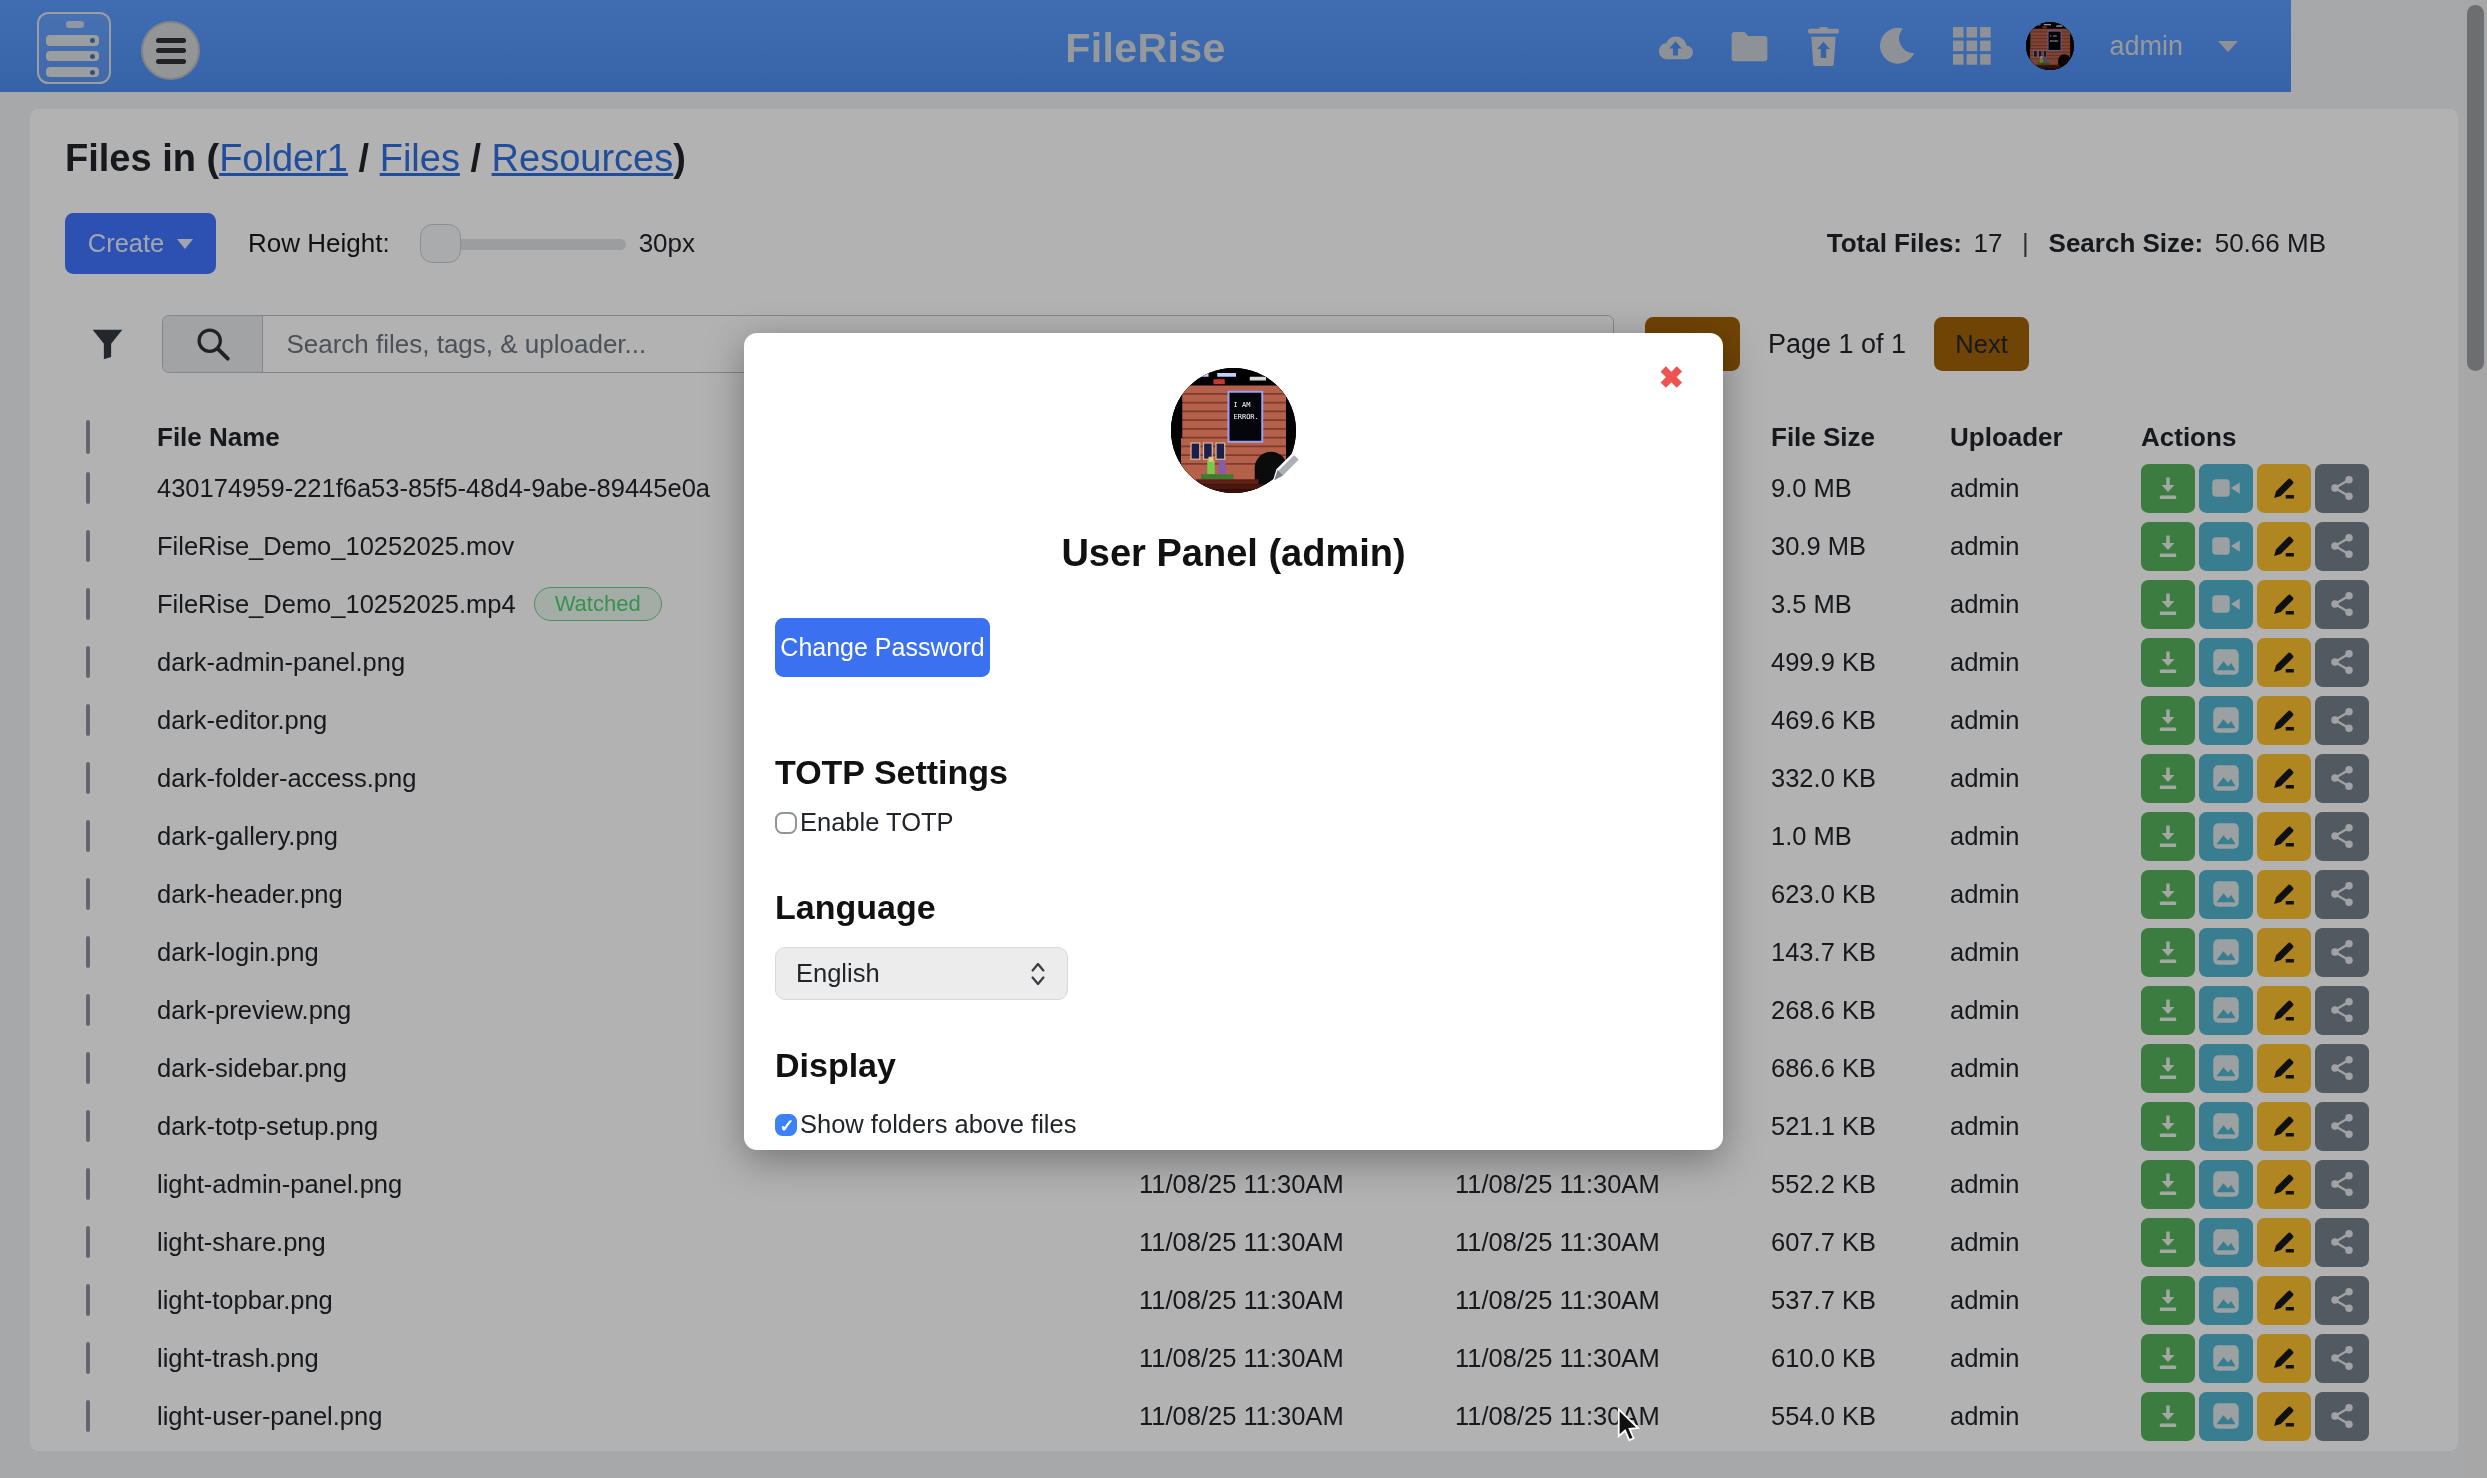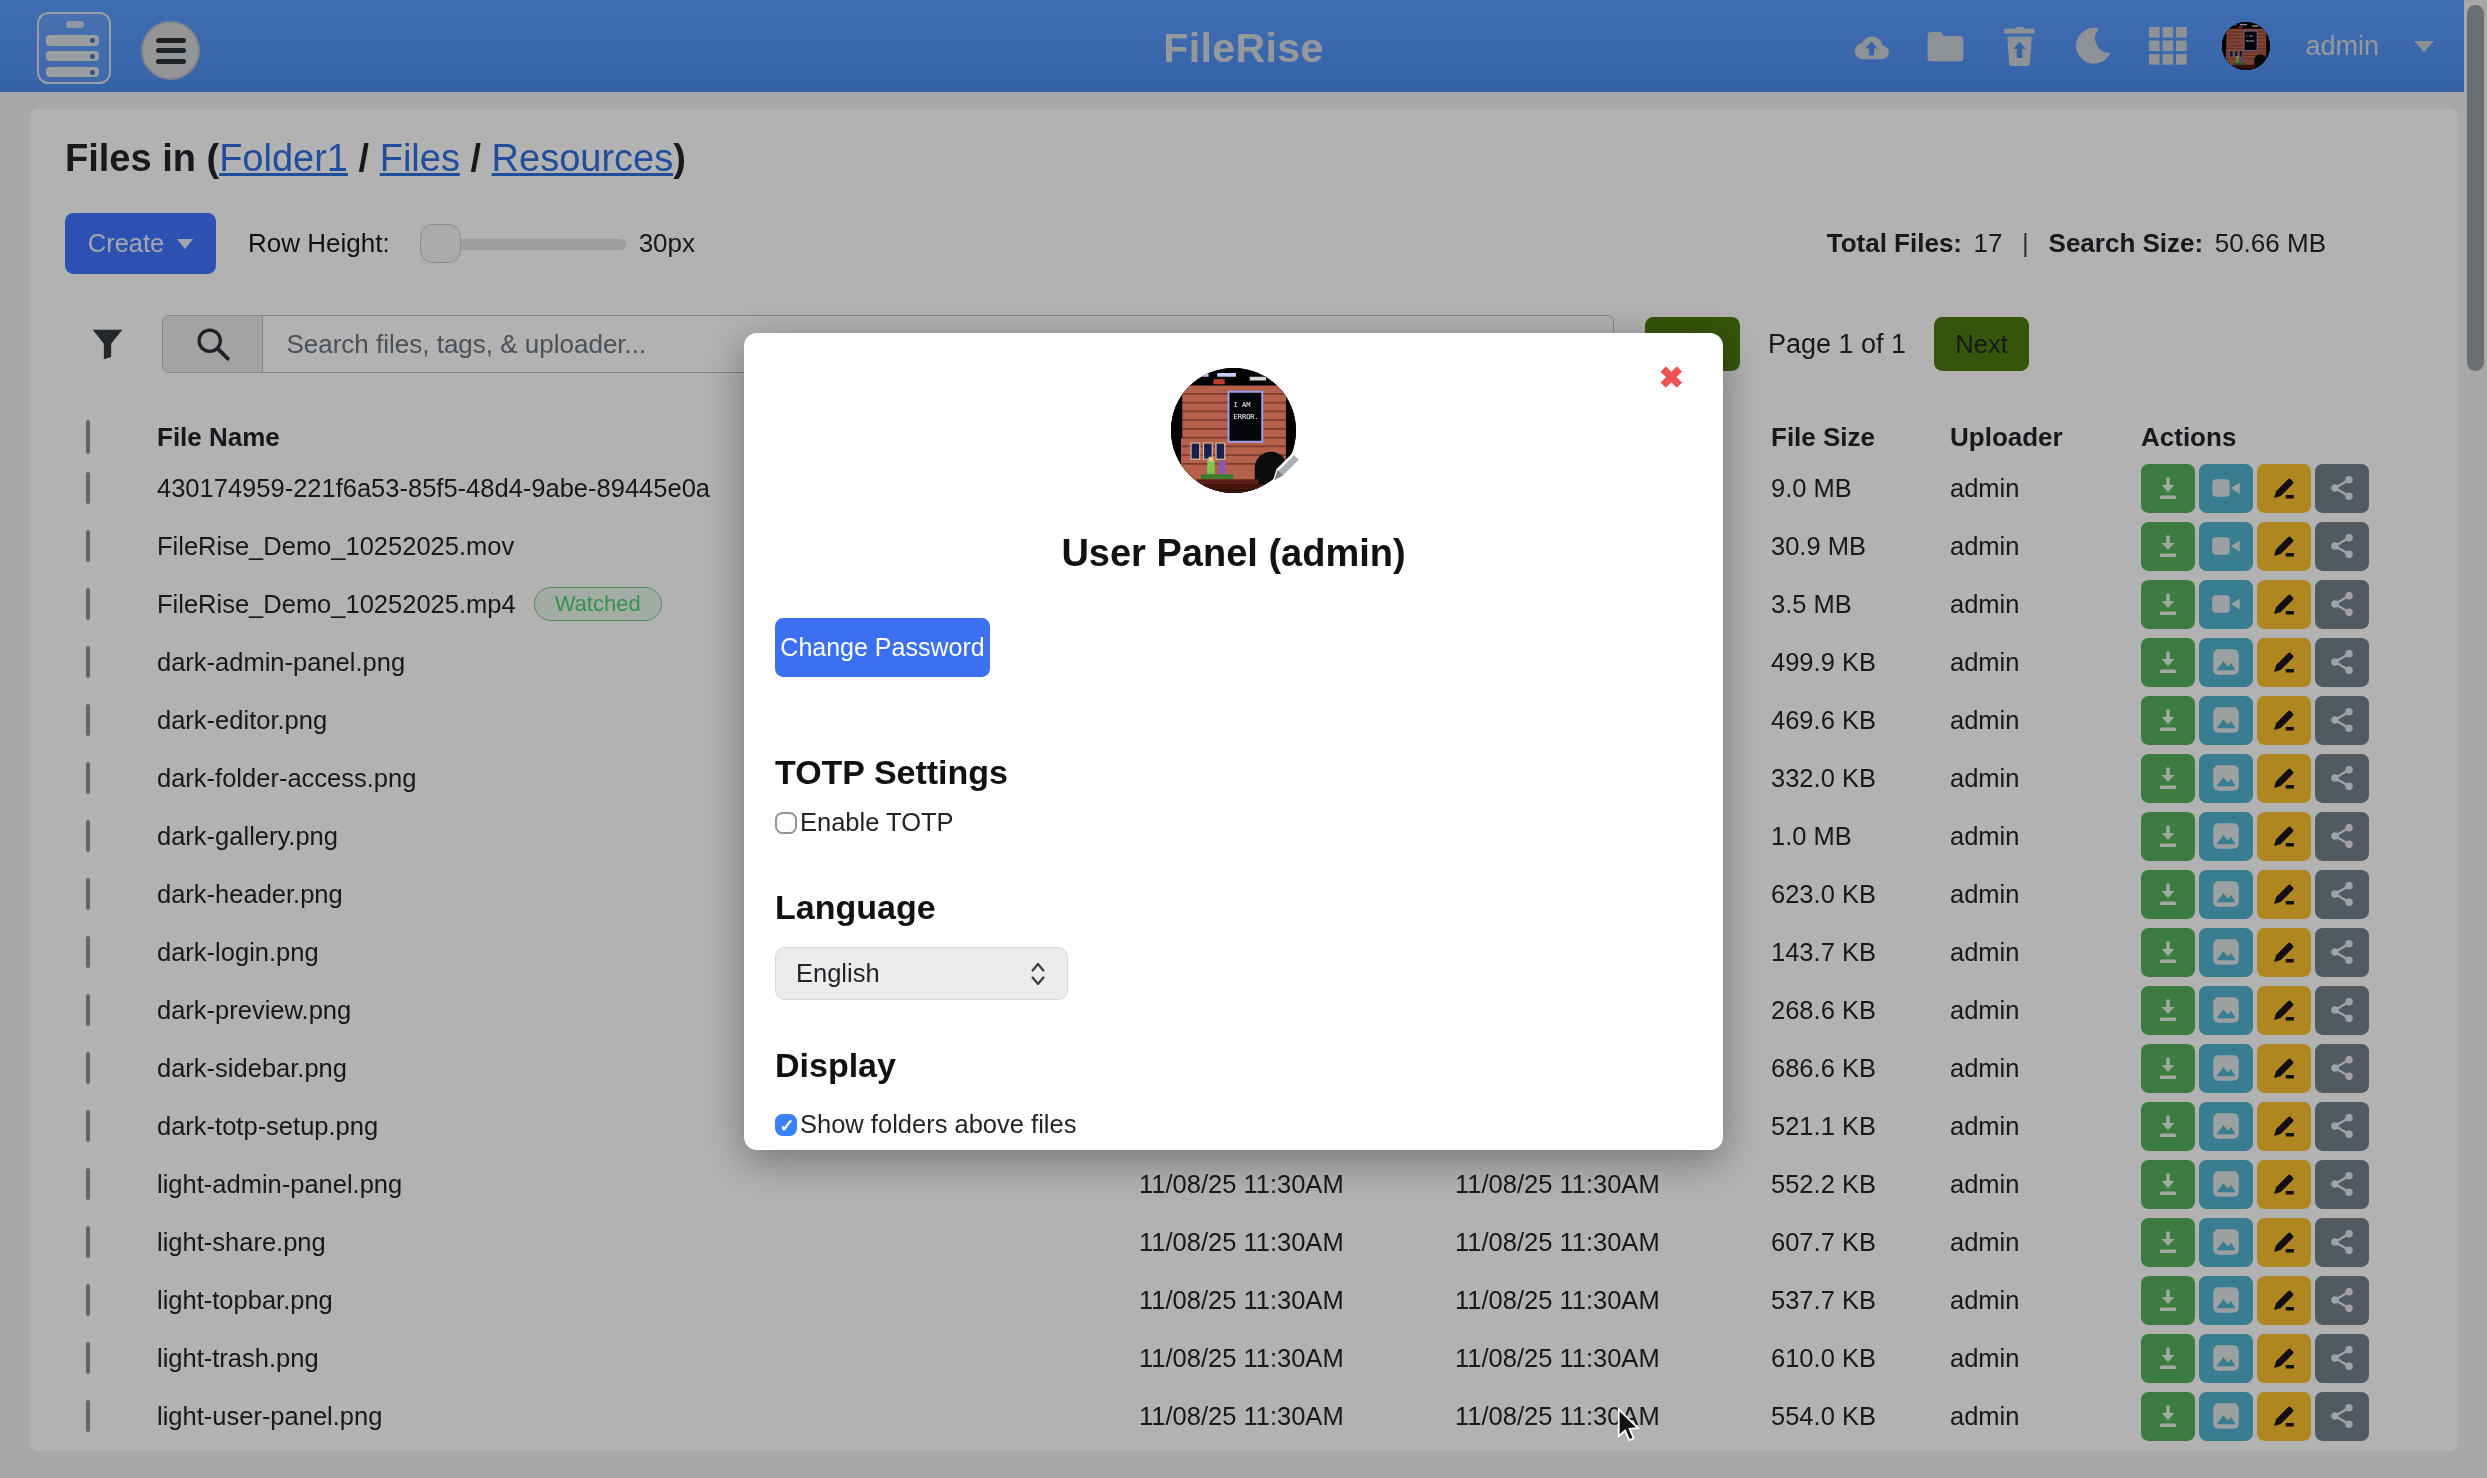--- a/index.html
+++ b/index.html
@@ -1,21 +1,21 @@
 <!DOCTYPE html>
 <html style="font-size:13px"><head>
 <meta charset="utf-8">
 <style>
   * { margin:0; padding:0; box-sizing:border-box; }
   html,body { width:2487px; height:1479px; overflow:hidden;
     font-family:"Liberation Sans", sans-serif; background:#f0f1f3; color:#212529; }
   .page { position:relative; width:2487px; height:1479px; }
 
   
-  .app-header { position:absolute; left:0; top:0; width:2487px; height:92px;
+  .app-header { position:absolute; left:0; top:0; width:2291px; height:92px;
     background:#5a9bff; background:linear-gradient(#5d9dff,#4f8ef2);
     display:flex; align-items:center; z-index:1; }
   .logo-btn { position:absolute; left:37px; top:11.5px; width:74px; height:72px;
     border:2.5px solid #dfe3e7; border-radius:11.5px; background:rgba(255,255,255,.07); cursor:pointer; }
   .logo-slot { position:absolute; left:27px; top:7.4px; width:18px; height:7.4px; border-radius:3.3px; background:#dfe3e7; opacity:.85;}
   .logo-bar { position:absolute; left:7.4px; width:53px; height:10.7px; border-radius:4.1px; background:#dfe3e7; }
   .logo-bar i { position:absolute; right:4.1px; top:3.3px; width:5px; height:5px; border-radius:50%; background:#4a74b0; }
   .hamburger-btn { position:absolute; left:141px; top:21.4px; width:59px; height:59px; border-radius:50%;
     background:#d4d6d8; border:2.5px solid #b9bdc1; display:flex; flex-direction:column;
     align-items:center; justify-content:center; gap:5.8px; cursor:pointer; }
@@ -53,21 +53,21 @@
   .search-row { margin-top:41px; padding-left:35px; height:58px; display:flex; align-items:center; position:relative; }
   .funnel { margin-left:21.4px; width:43px; height:43px; display:flex; align-items:center; justify-content:center; cursor:pointer; }
   .search-group { margin-left:33px; width:1452px; height:58px; display:flex;
     border:1.6px solid #b9bfc5; border-radius:6.6px; background:#fff; overflow:hidden; }
   .search-prefix { width:100px; background:#e9eaec; border-right:1.6px solid #b9bfc5;
     display:flex; align-items:center; justify-content:center; }
   .search-input { flex:1; border:none; outline:none; font-size:26px; padding:0 23px;
     font-family:inherit; color:#212529; background:#fff; }
   .search-input::placeholder { color:#6c757d; }
   .pagination { position:absolute; left:1615px; top:0; height:58px; display:flex; align-items:center; }
-  .pg-btn { width:95px; height:54px; border:none; border-radius:8.2px; background:#4d7c0f;
+  .pg-btn { width:95px; height:54px; border:none; border-radius:8.2px; background:#a16207;
     font-size:25.5px; color:#212529; font-family:inherit; cursor:pointer; }
   .pg-status { width:164px; text-align:center; font-size:27px; margin:0 15px; }
 
   
   .ftable { margin-top:43px; }
   .trow { display:grid; grid-template-columns:71px 982px 316px 316px 179px 191px 1fr;
     align-items:center; height:58px; padding-left:56px; font-size:25.5px; }
   .trow.thead { height:43px; font-weight:700; font-size:26px; }
   .cbx { width:22px; height:22px; border:2.5px solid #8e9justo4a0; border:2.5px solid #8e949a; border-radius:7.4px; background:transparent; cursor:pointer; position:relative; }
   .cbx .tick { display:none; color:#fff; font-size:18px; line-height:18px; position:absolute; left:2.5px; top:0.8px; font-weight:700;}

